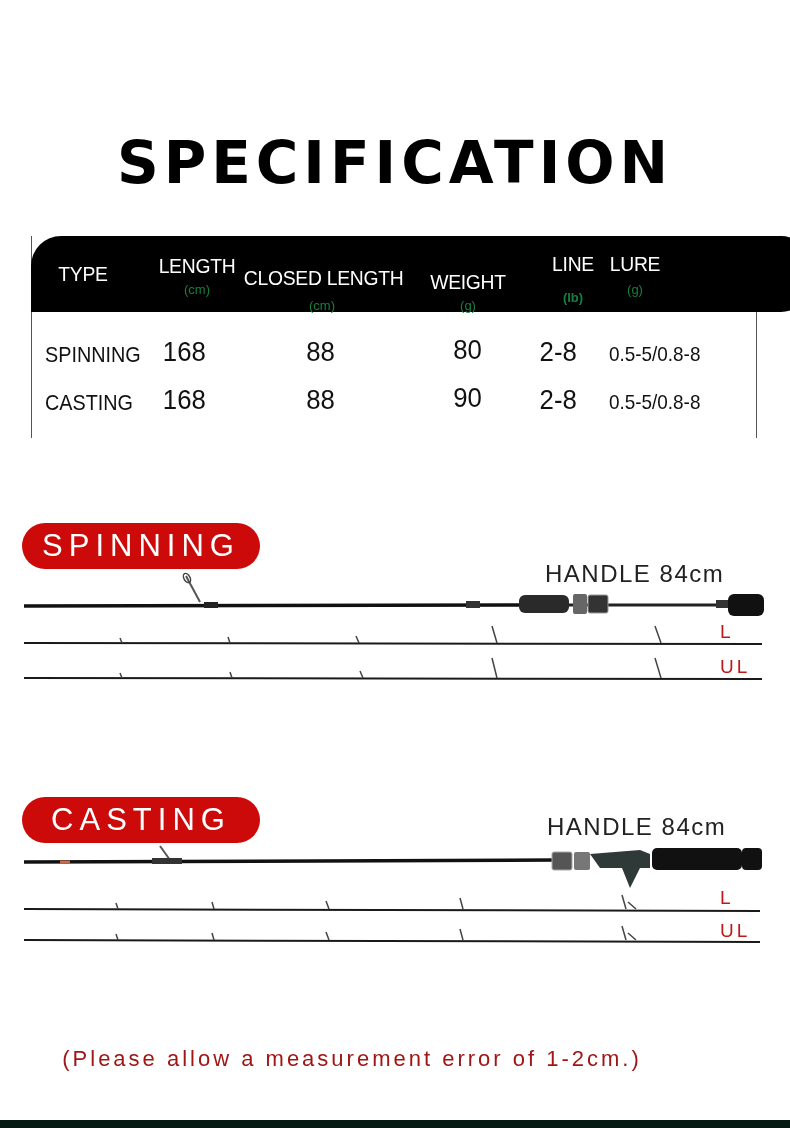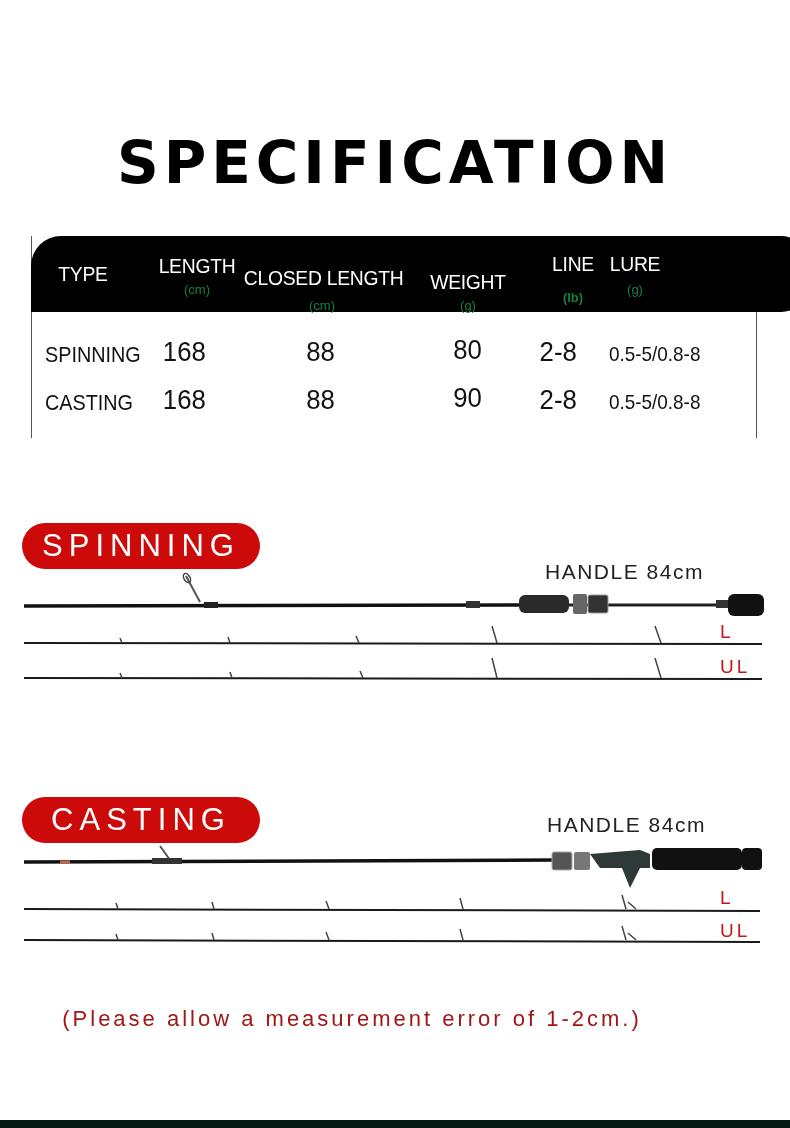--- a/index.html
+++ b/index.html
@@ -31,26 +31,26 @@
   .cell.type { font-size: 22px; transform: scaleX(0.9); transform-origin: left center; }
   .cell.num { font-size: 28px; transform: scaleX(0.92); }
   .cell.lure { font-size: 21px; transform: scaleX(0.9); transform-origin: left center; }
 
   
   .pill {
     position: absolute; height: 46px; width: 238px;
     background: #cc0a0a; border-radius: 23px; color: #fff;
     font-size: 31px; letter-spacing: 6px; text-align: center; line-height: 46px;
   }
-  .handle-label { position: absolute; font-size: 21px; letter-spacing: 1.5px; color: #222; }
+  .handle-label { position: absolute; font-size: 24px; letter-spacing: 1.5px; color: #222; }
   .power-label { position: absolute; font-size: 19px; letter-spacing: 3px; color: #c01818; }
 
   .rod { position: absolute; }
   .note {
-    position: absolute; left: 0; width: 704px; top: 1006px; text-align: center;
+    position: absolute; left: 0; width: 704px; top: 1046px; text-align: center;
     color: #a01616; font-size: 22px; letter-spacing: 3px;
   }
   .footer-bar { position: absolute; left: 0; top: 1120px; width: 790px; height: 8px; background: #041a12; }
 </style>
 </head>
 <body>
 
 <div class="title">SPECIFICATION</div>
 
 <div class="spec-table">

